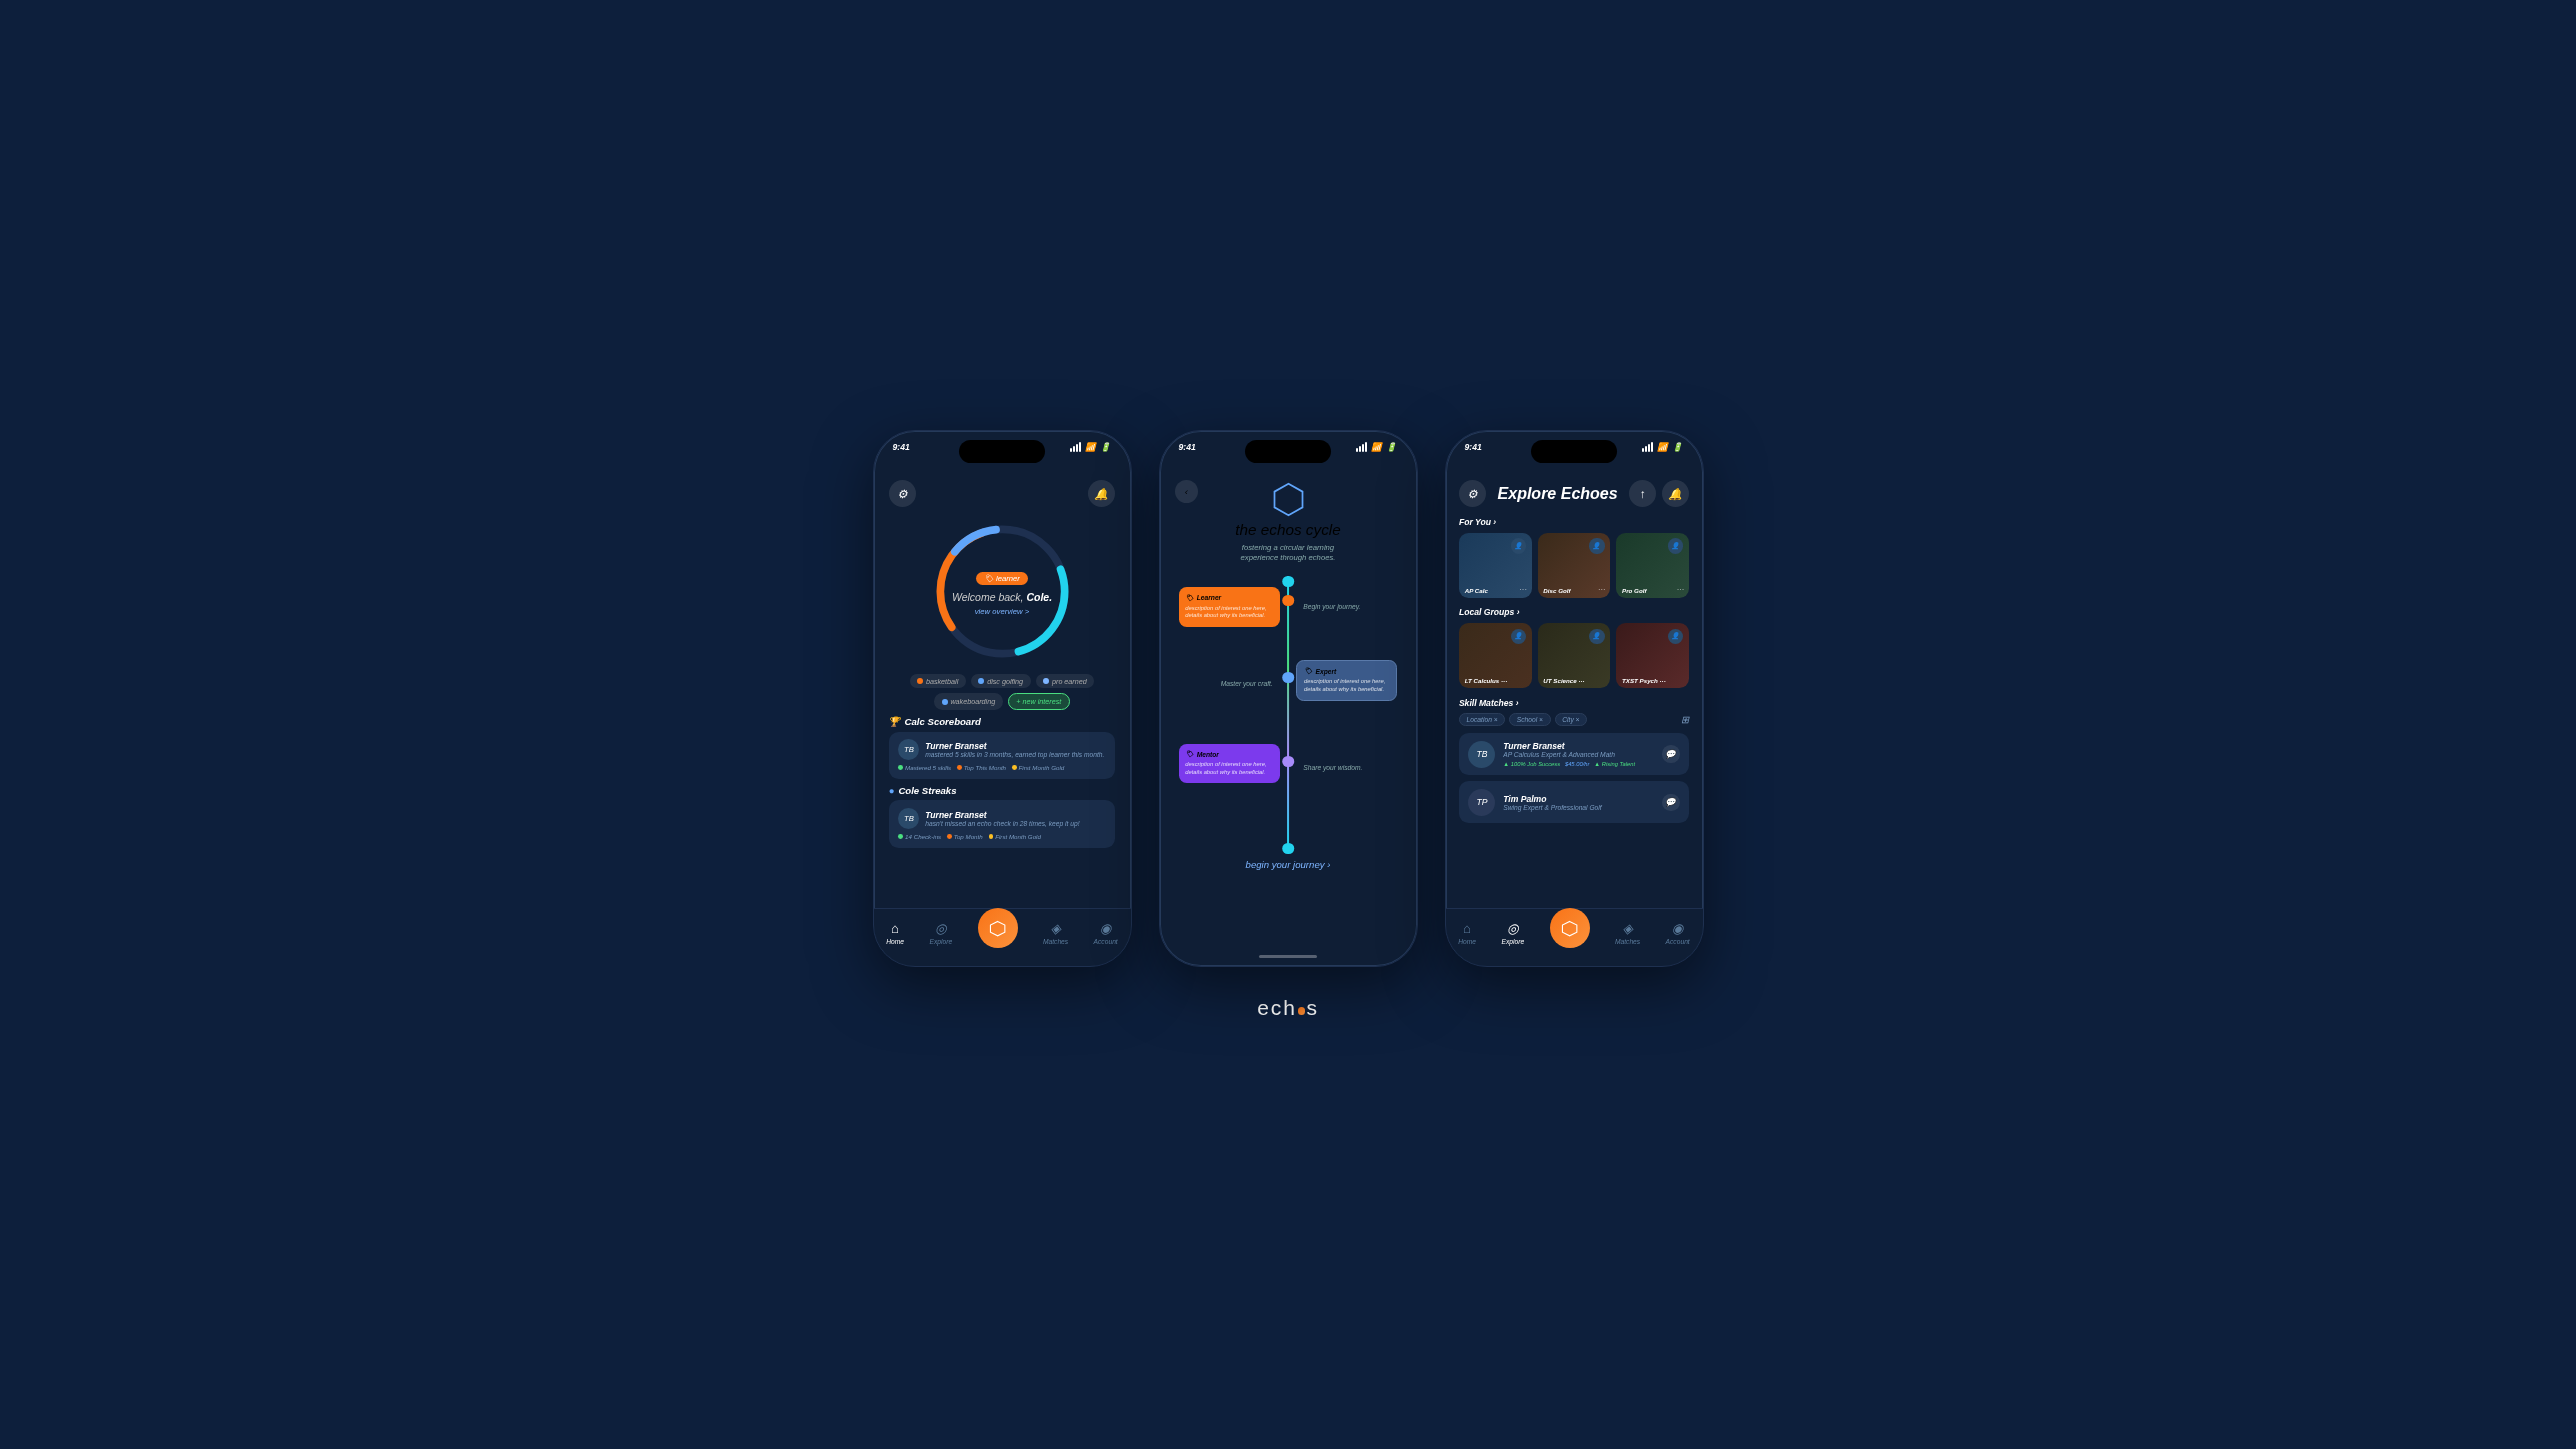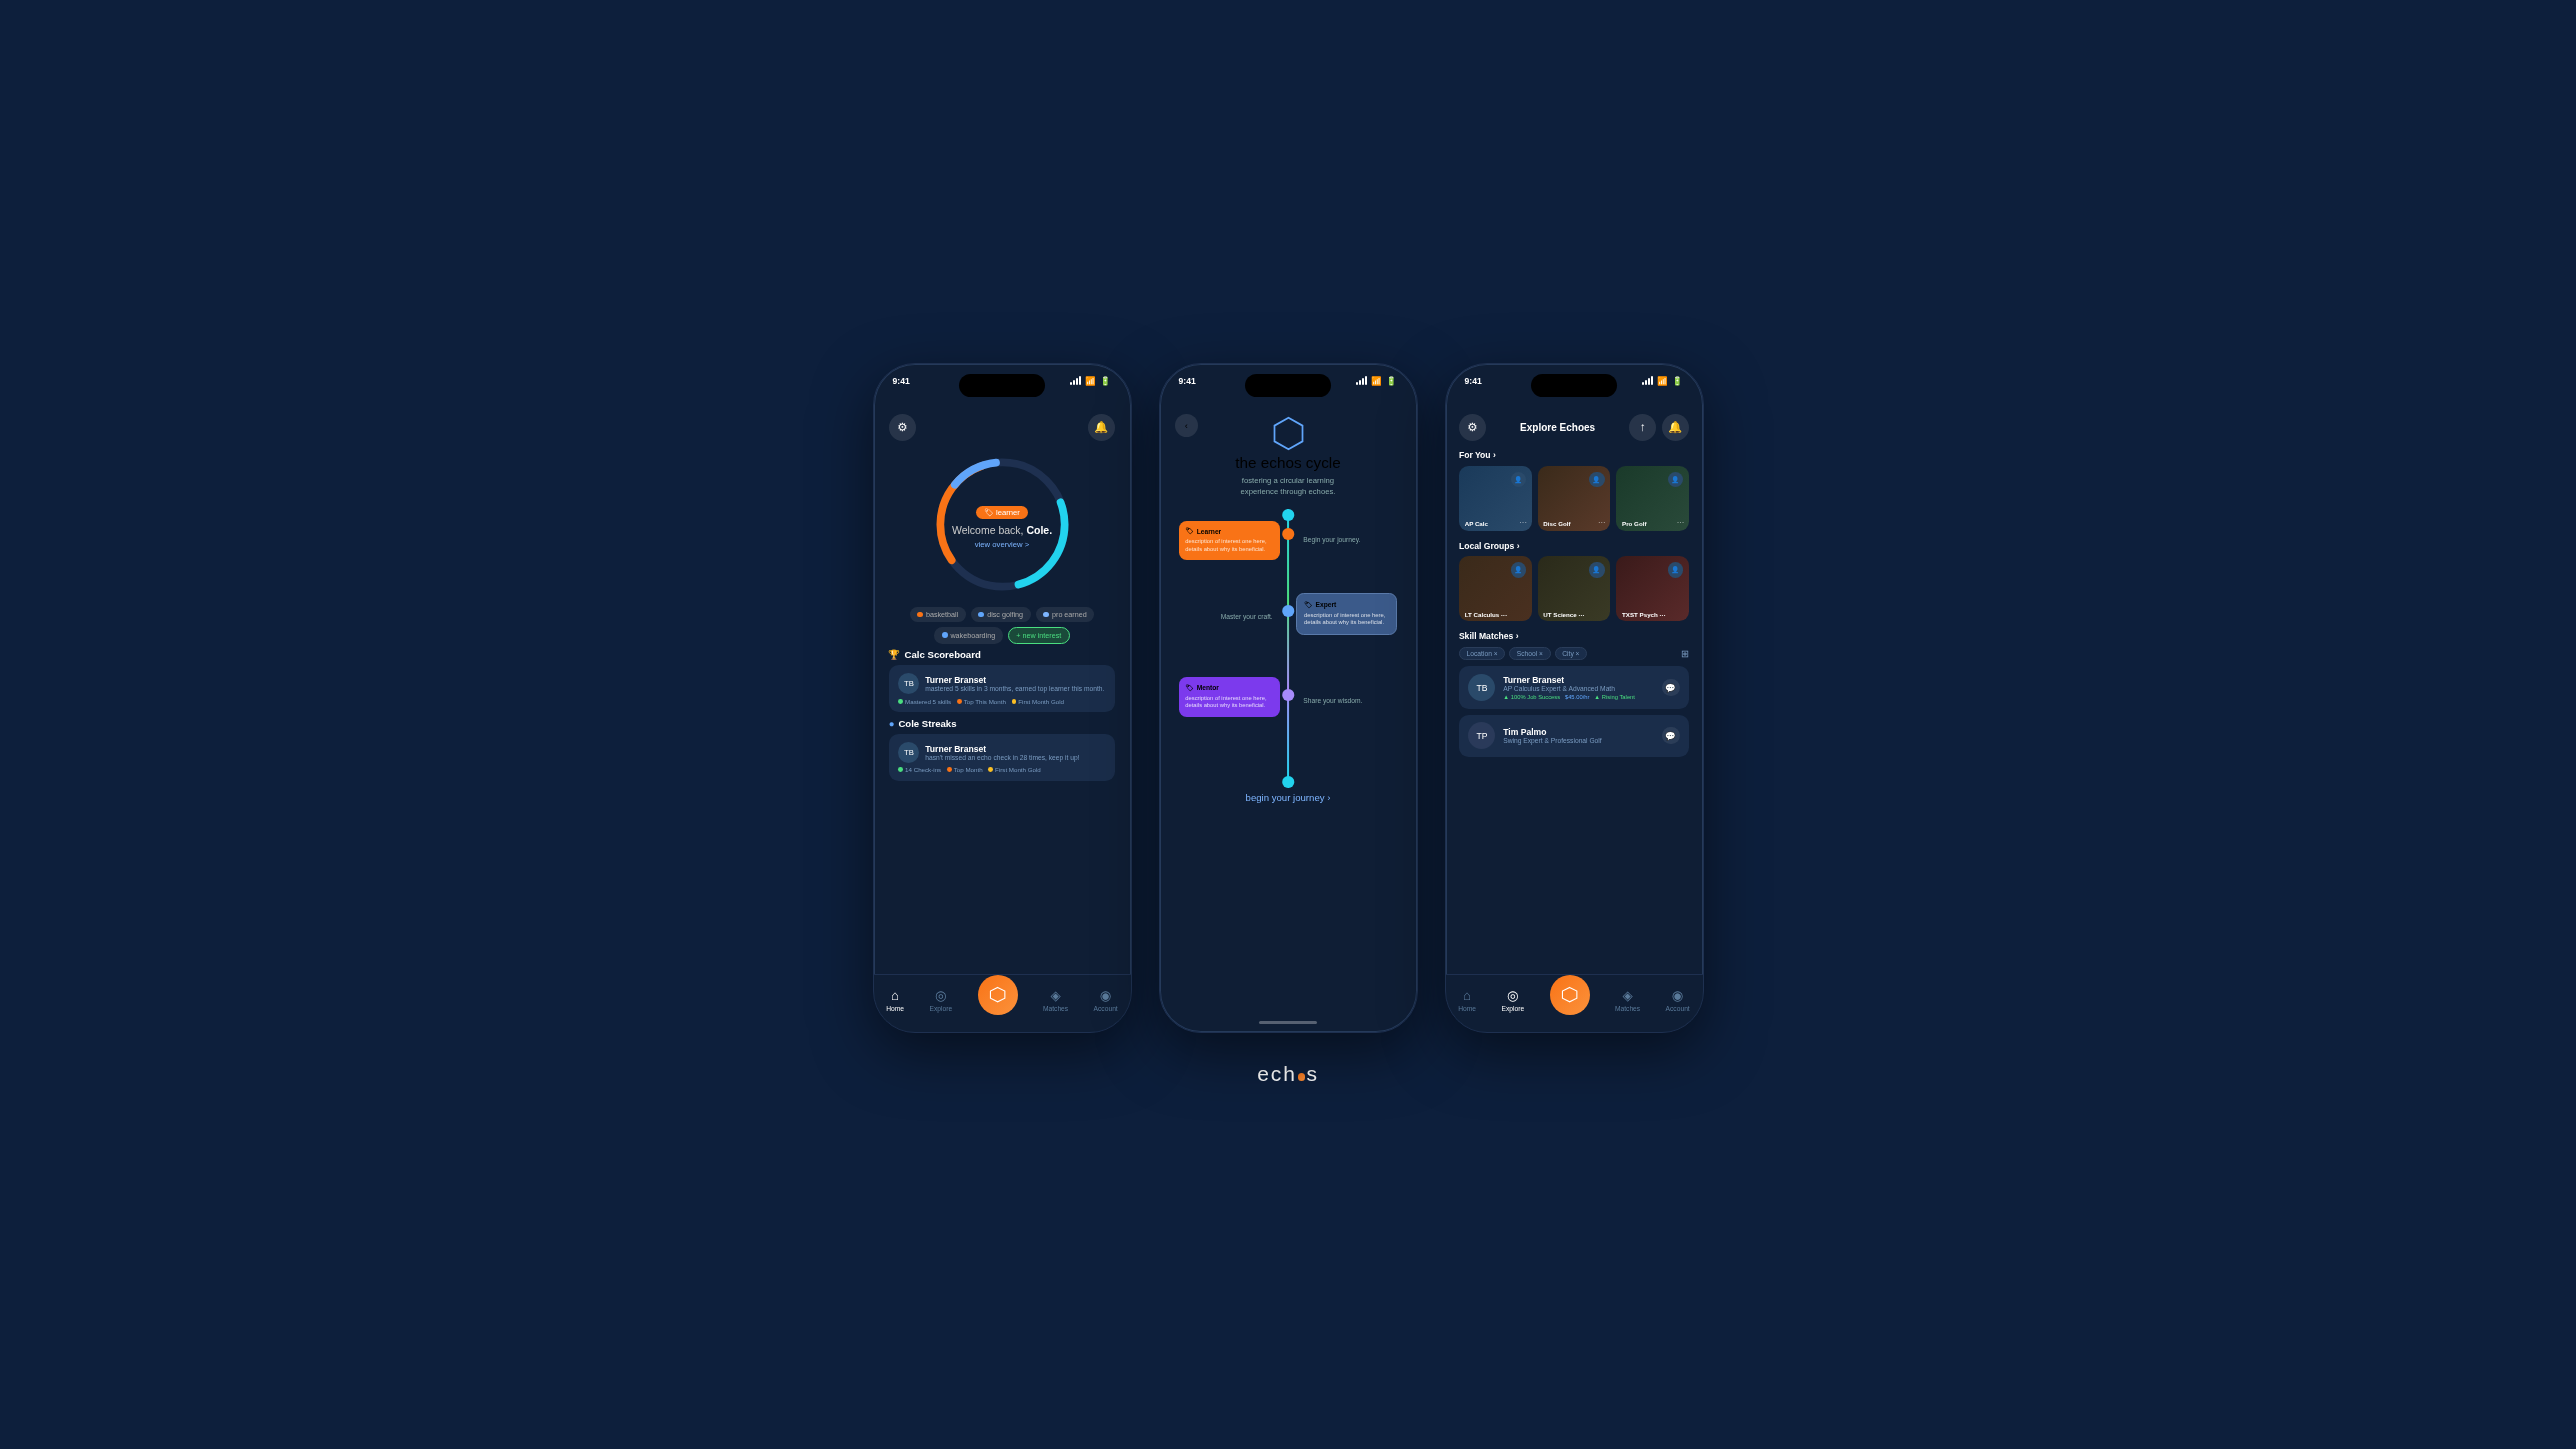--- a/index.html
+++ b/index.html
@@ -17,27 +17,28 @@
     .phones-container {
       display: flex;
       gap: 27px;
       align-items: center;
       justify-content: center;
     }
 
     
     .phone {
       width: 259px;
-      height: 670px;
+      height: 537px;
       background: #0f1e35;
       border-radius: 42px;
       border: 1.9px solid #1e3050;
       position: relative;
       overflow: hidden;
       box-shadow: 0 19px 58px rgba(0,0,0,0.5), inset 0 0 0 1px #253a5a;
+      font-style: italic;
     }
 
     
     .phone-notch {
       position: absolute;
       top: 9.6px;
       left: 50%;
       transform: translateX(-50%);
       width: 86px;
       height: 23px;
@@ -369,21 +370,21 @@
     }
 
     .explore-header {
       display: flex;
       justify-content: space-between;
       align-items: center;
       margin-bottom: 9.6px;
     }
 
     .explore-title {
-      font-size: 10px;
+      font-size: 16px;
       font-weight: 700;
       color: #fff;
       text-align: center;
     }
 
     .section-row {
       display: flex;
       justify-content: space-between;
       align-items: center;
       margin-bottom: 5.8px;

